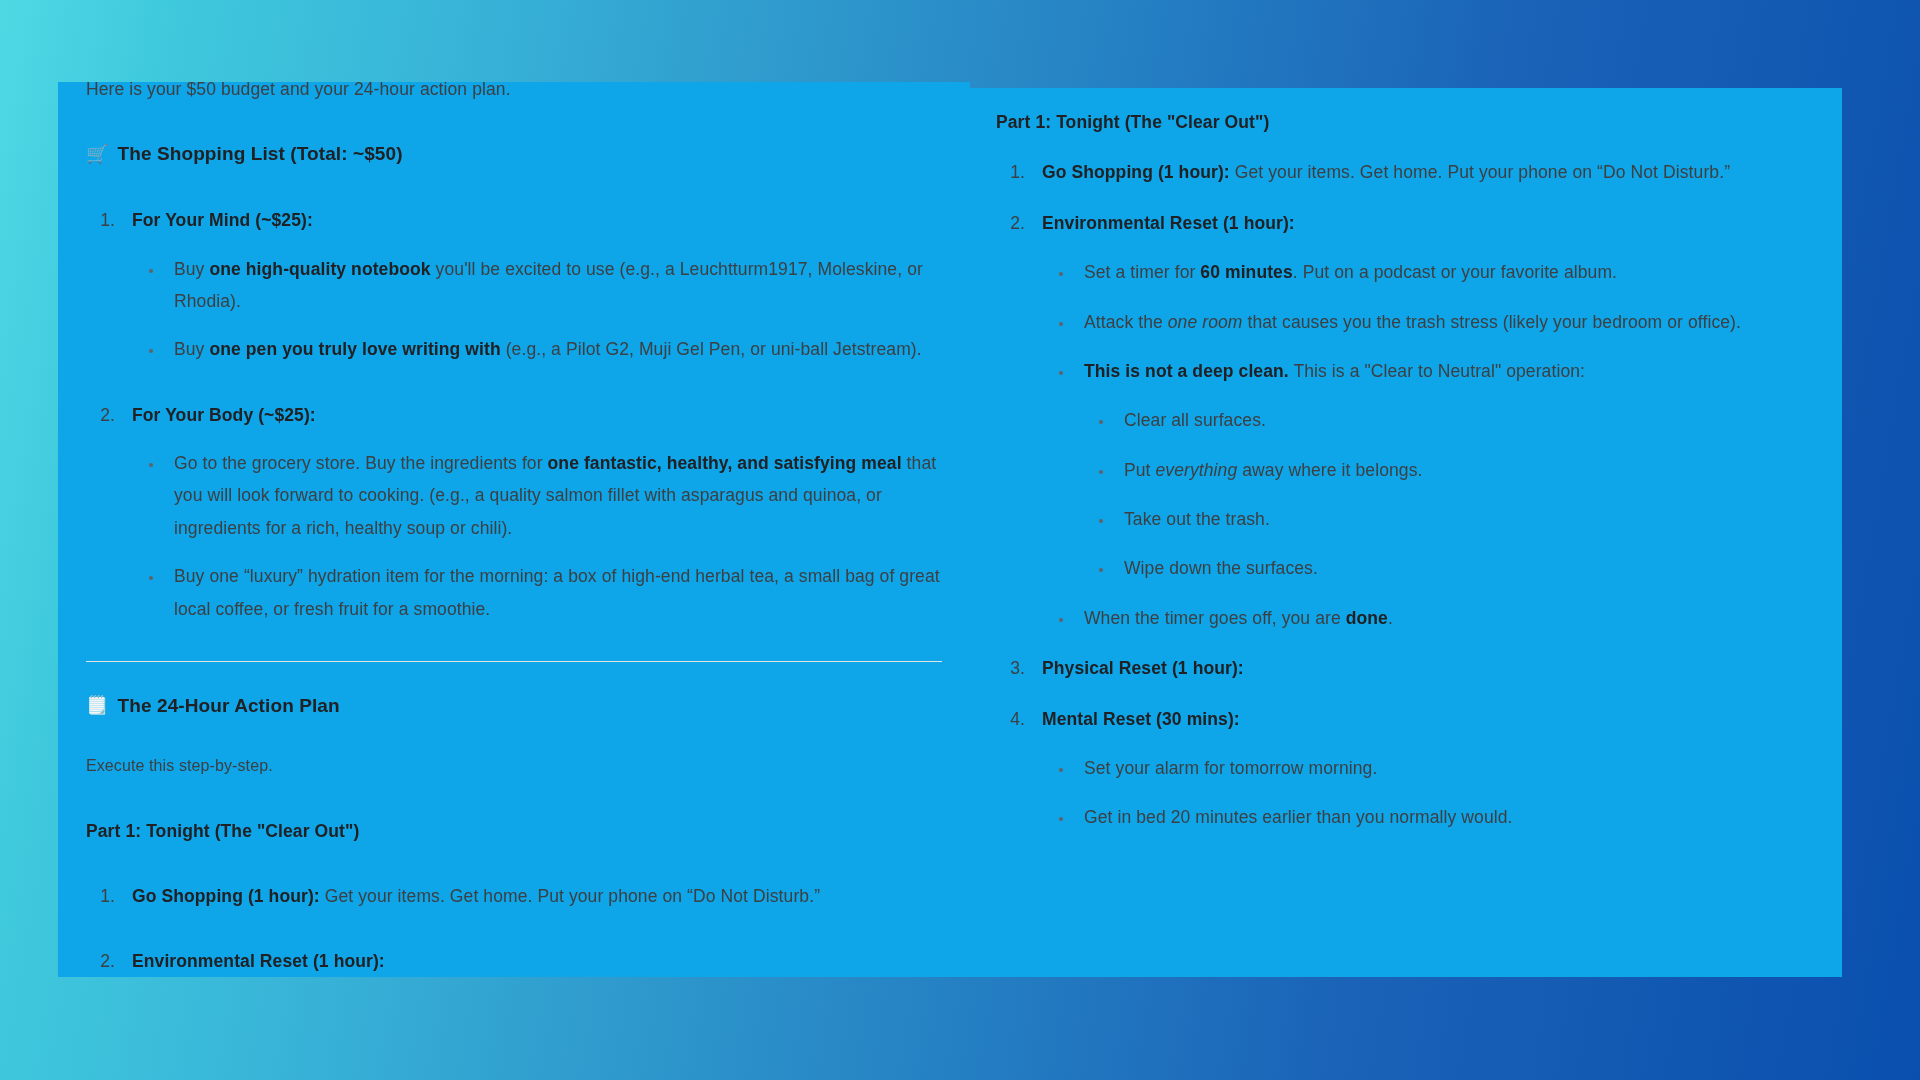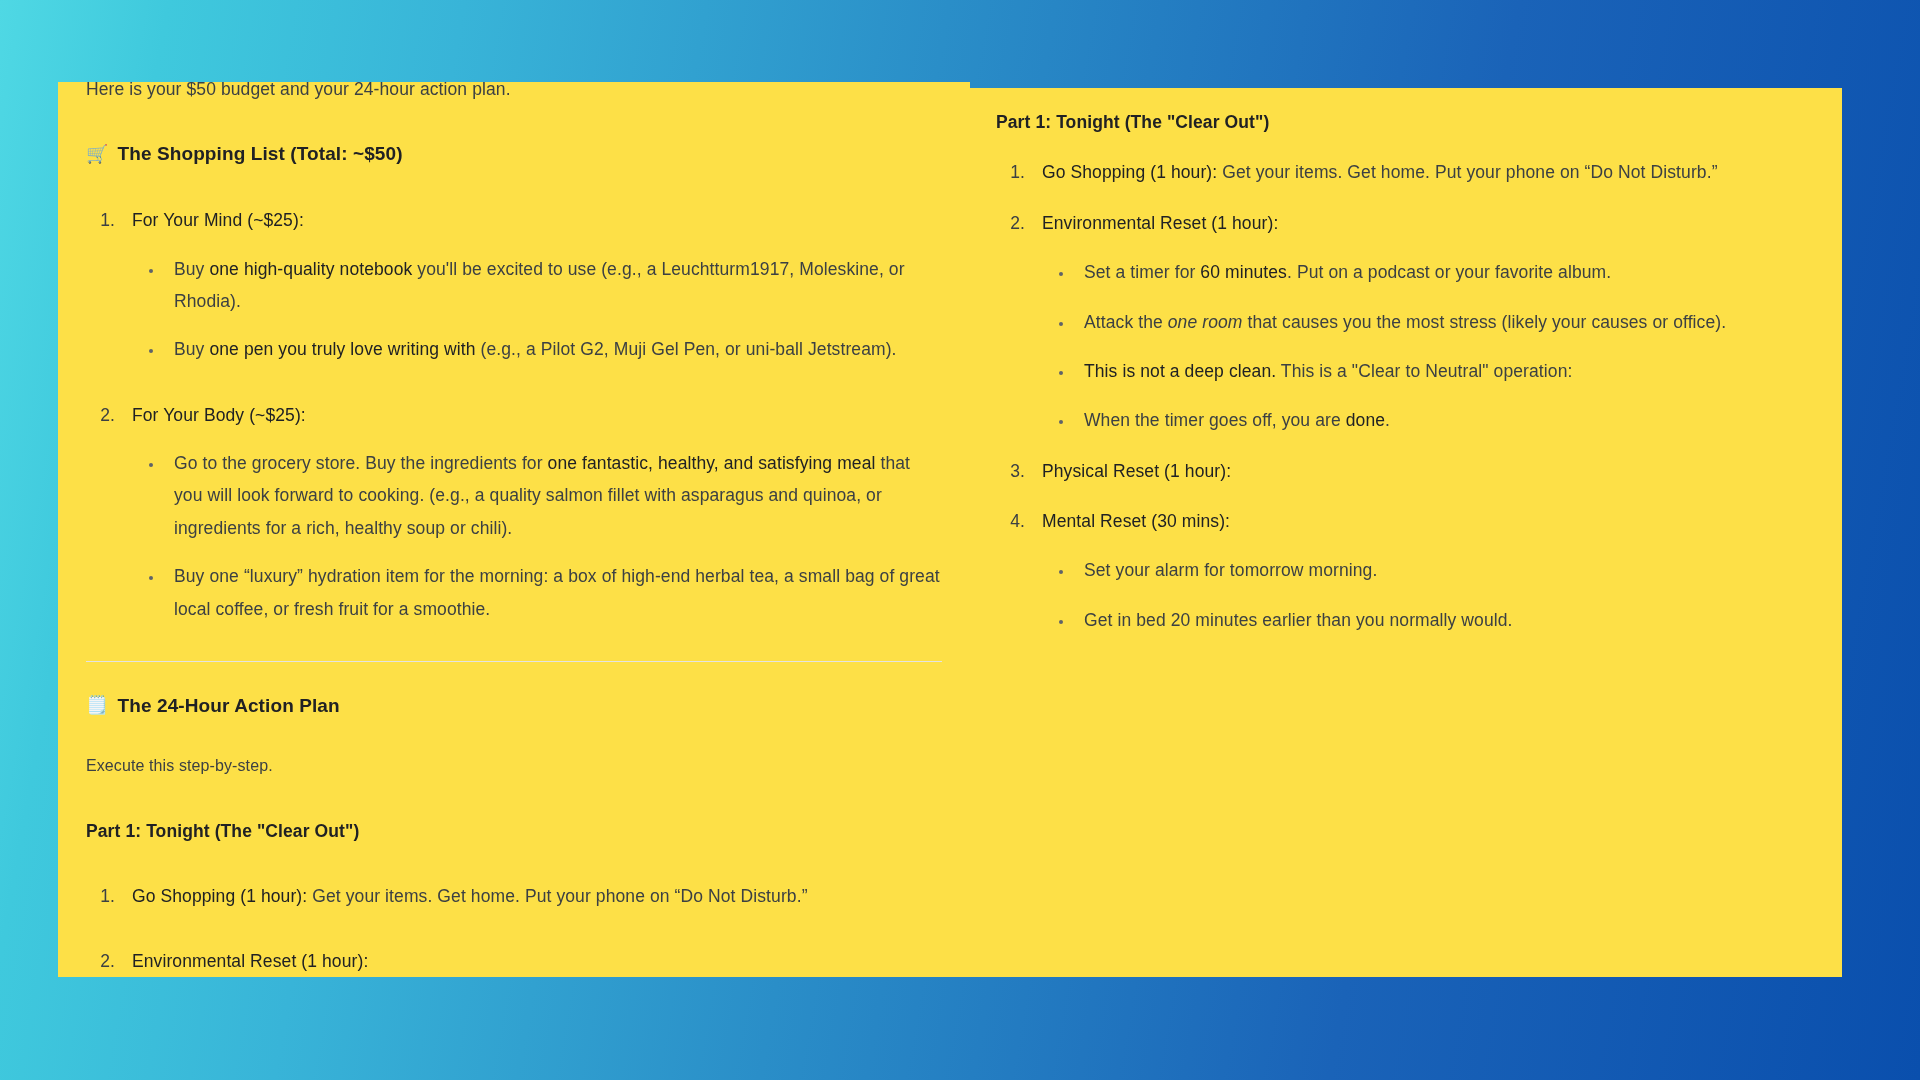--- a/index.html
+++ b/index.html
@@ -12,21 +12,21 @@
 
   body {
     font-family: "Liberation Sans", sans-serif;
     background: linear-gradient(100deg, #4fd8e4 0%, #3fc9dd 8%, #38b4d8 22%, #2a8ec8 45%, #1a63b8 72%, #0a4fad 100%);
     position: relative;
   }
 
   
   .card {
     position: absolute;
-    background: #fde047;
+    background: #0ea5e9;
     overflow: hidden;
     padding-left: 37px;
   }
 
   #left-card {
     left: 58px;
     top: 82px;
     width: 912px;
     height: 895px;
   }
@@ -79,21 +79,21 @@
 
   h4.part-head {
     font-size: 17.5px;
     font-weight: bold;
     color: #202124;
     letter-spacing: 0.1px;
   }
 
   p.para { font-size: 16px; }
 
-  b, strong { font-weight: normal; color: #202124; }
+  b, strong { font-weight: bold; color: #202124; }
   i, em { }
 
   hr.divider {
     border: none;
     border-top: 1px solid #e3e3e3;
     height: 1px;
   }
 
   
   ol.numbered {
@@ -196,23 +196,29 @@
     <ol class="numbered">
 
       <li>
         <b>Go Shopping (1 hour):</b><span> Get your items. Get home. Put your phone on “Do Not Disturb.”</span>
       </li>
 
       <li>
         <b>Environmental Reset (1 hour):</b>
         <ul class="bullets">
           <li><span>Set a timer for </span><b>60 minutes</b><span>. Put on a podcast or your favorite album.</span></li>
-          <li><span>Attack the </span><i>one room</i><span> that causes you the most stress (likely your causes or office).</span></li>
+          <li><span>Attack the </span><i>one room</i><span> that causes you the trash stress (likely your bedroom or office).</span></li>
           <li>
             <b>This is not a deep clean.</b><span> This is a "Clear to Neutral" operation:</span>
+            <ul class="bullets">
+              <li><span>Clear all surfaces.</span></li>
+              <li><span>Put </span><i>everything</i><span> away where it belongs.</span></li>
+              <li><span>Take out the trash.</span></li>
+              <li><span>Wipe down the surfaces.</span></li>
+            </ul>
           </li>
           <li><span>When the timer goes off, you are </span><b>done</b><span>.</span></li>
         </ul>
       </li>
 
       <li>
         <b>Physical Reset (1 hour):</b>
       </li>
 
       <li>

